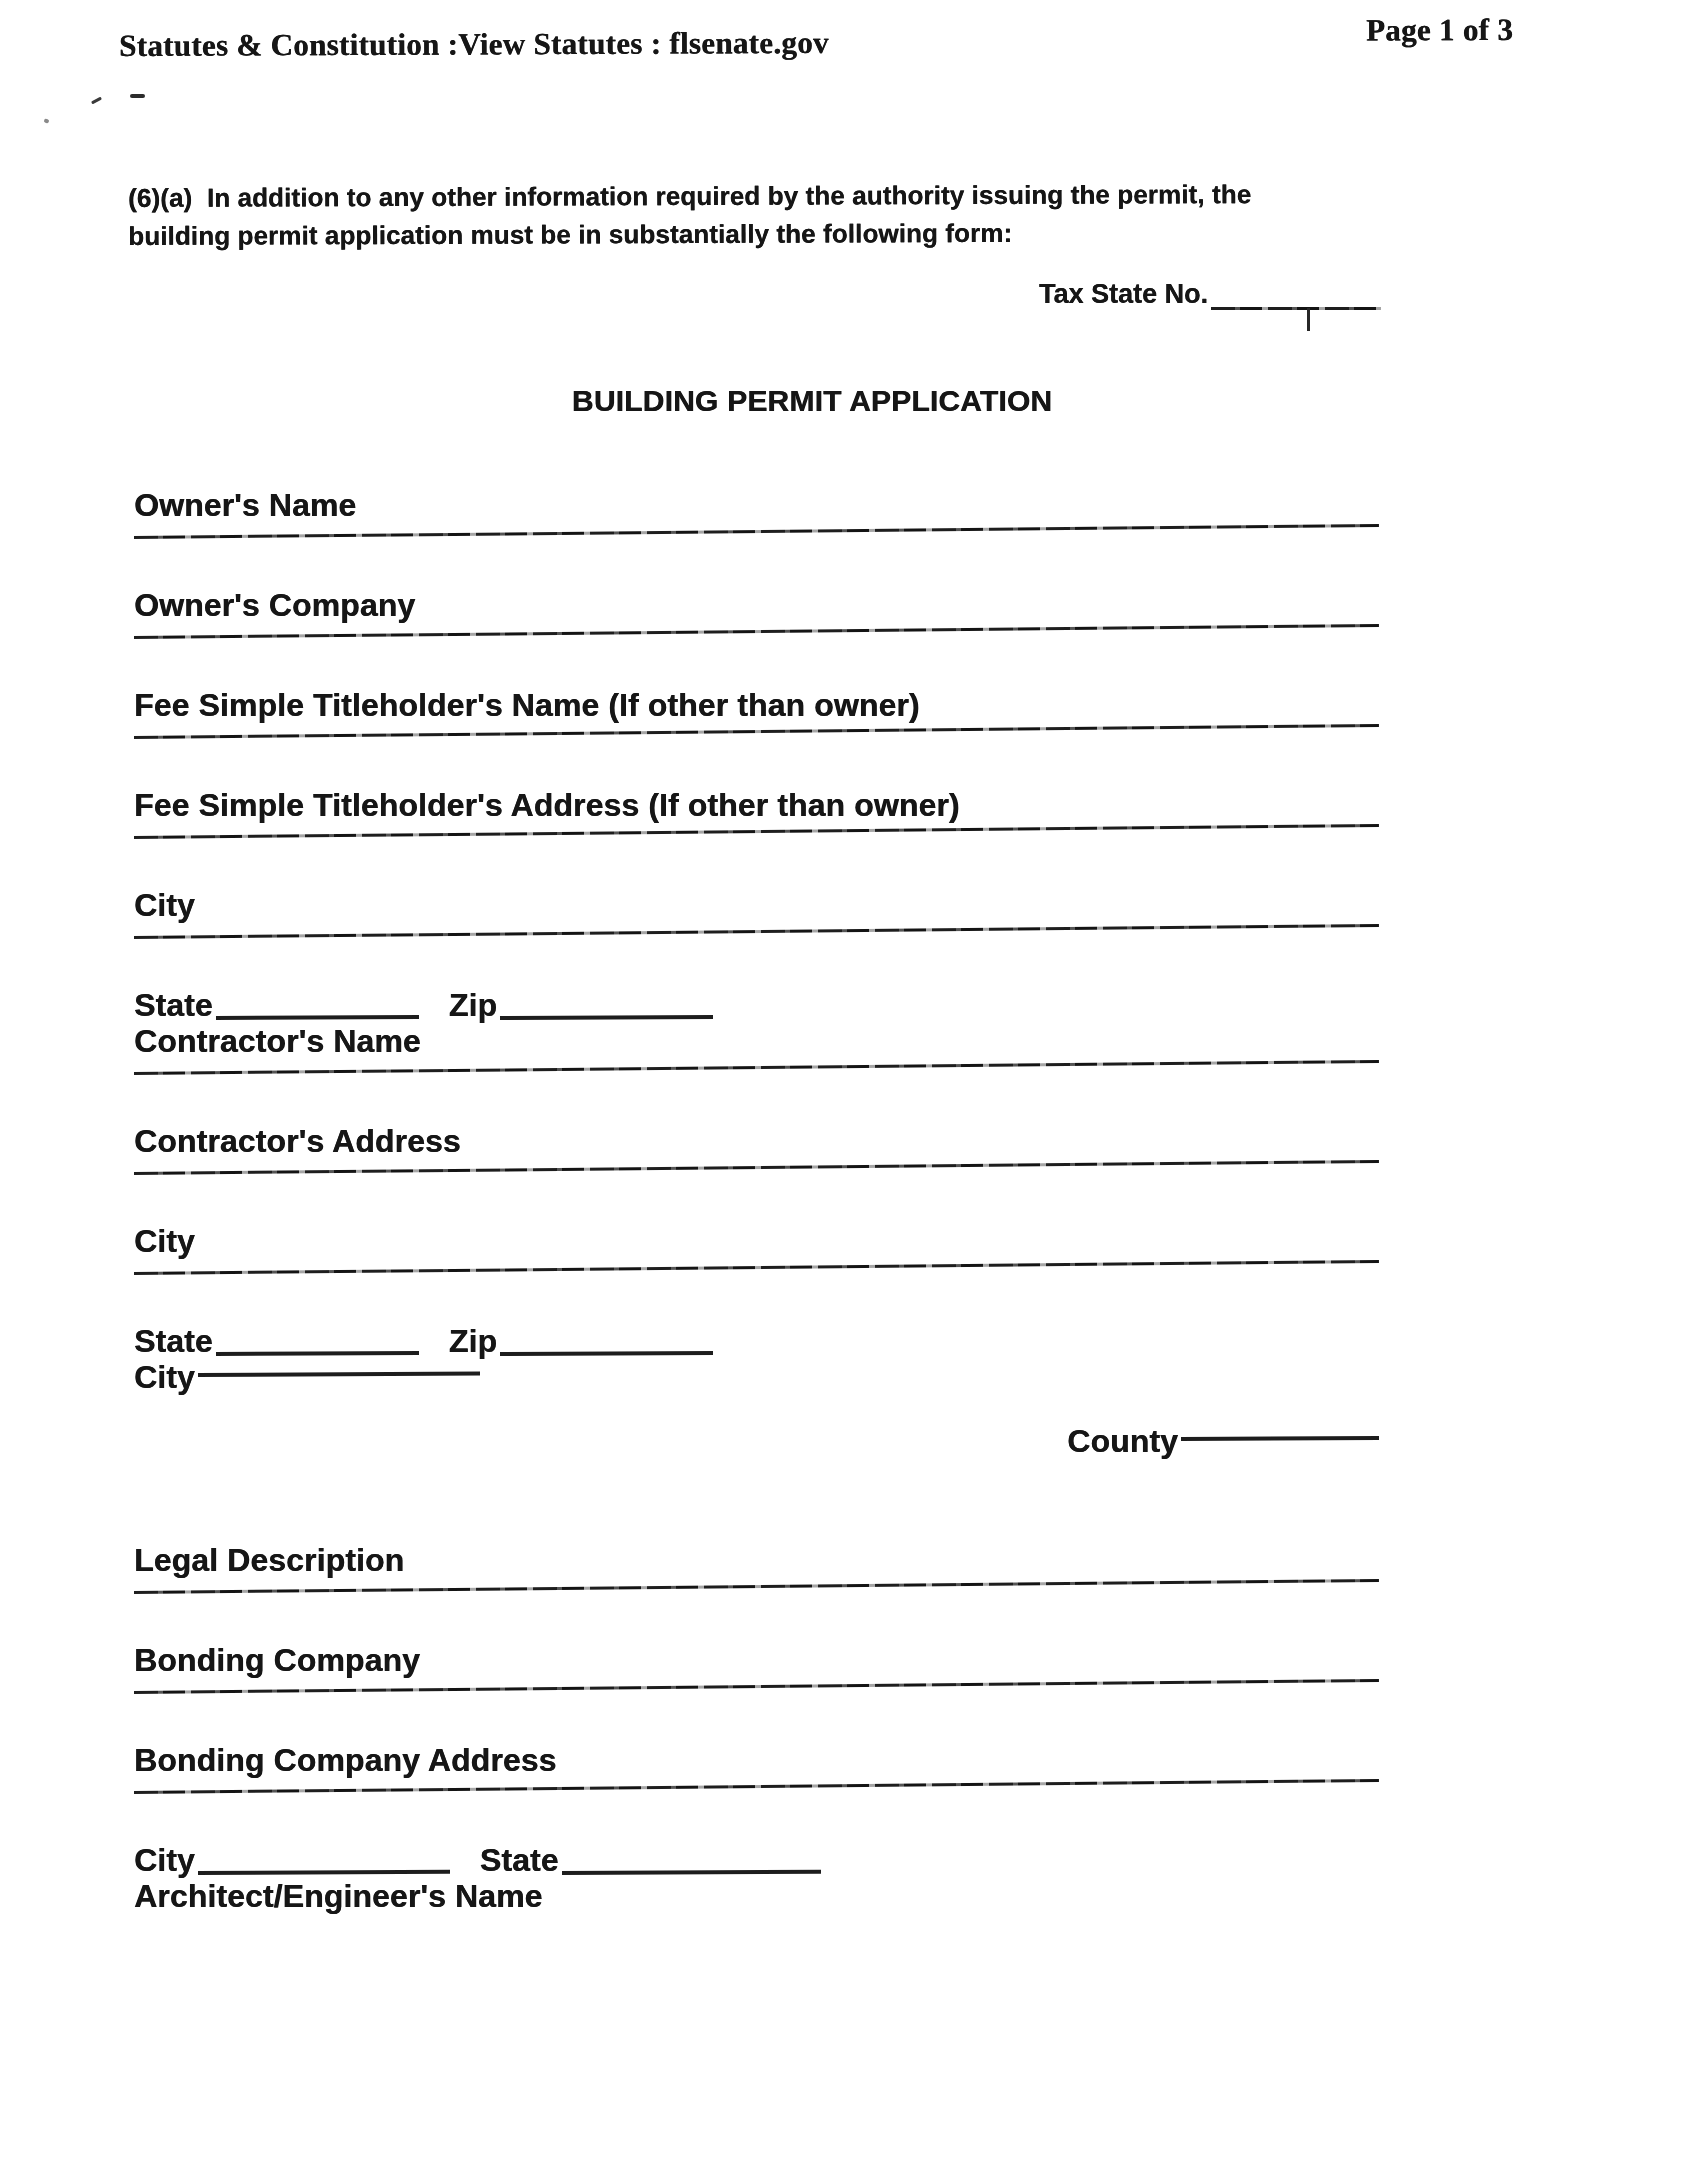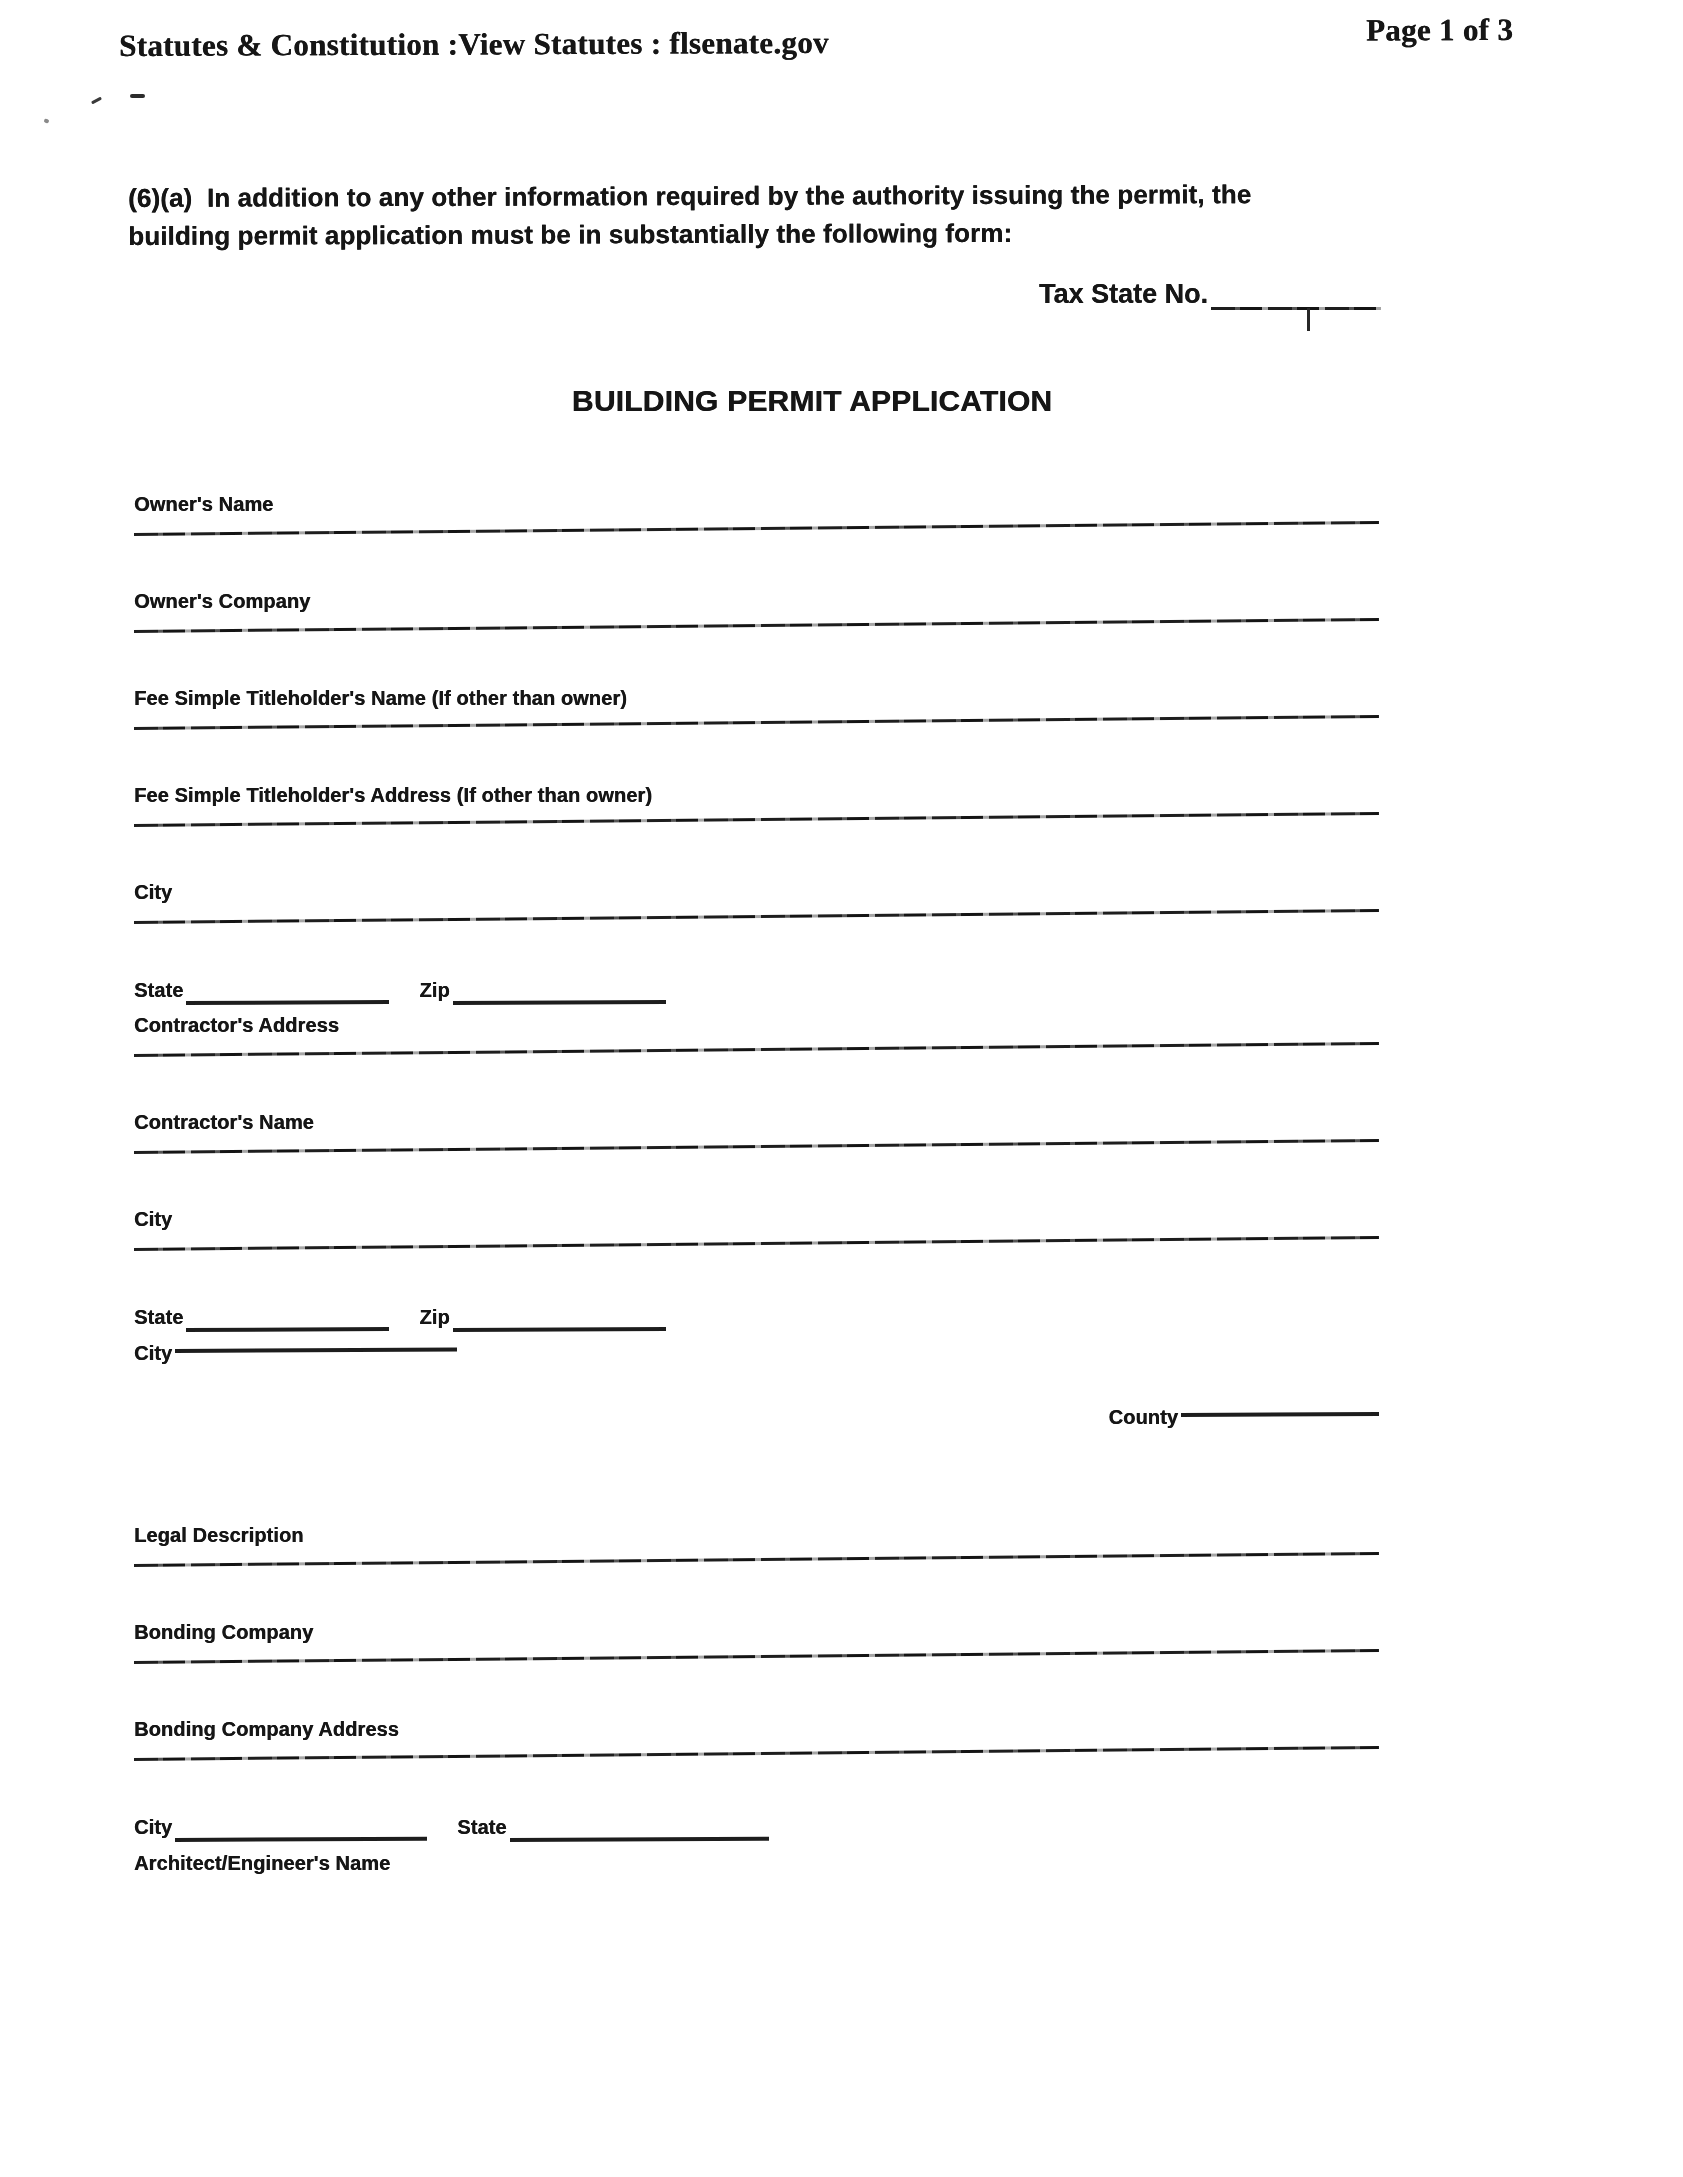--- a/index.html
+++ b/index.html
@@ -52,21 +52,21 @@
   
   .title{
     position:absolute;top:384px;left:0;width:1624px;
     margin:0;text-align:center;
     font-size:30px;font-weight:700;letter-spacing:0.2px;
     text-shadow:0.5px 0 0 currentColor;
   }
 
   
   .rows{position:absolute;top:487px;left:134px;width:1245px;}
-  .row{position:relative;font-size:20px;font-weight:700;letter-spacing:0.1px;
+  .row{position:relative;font-size:32px;font-weight:700;letter-spacing:0.1px;
        text-shadow:0.4px 0 0 currentColor;}
   .row .lbl{line-height:34px;white-space:nowrap;}
 
   .line{
     display:block;height:3px;
     background:repeating-linear-gradient(90deg,
       #1e1e1e 0px,#1e1e1e 24px,
       #555 24px,#555 29px,
       #141414 29px,#141414 51px,
       rgba(30,30,30,.4) 51px,rgba(30,30,30,.4) 57px);
@@ -122,22 +122,22 @@
       <div class="row pair">
         <span class="seg">
           <span class="lbl">State</span>
           <span class="inline-line" style="width: 203px;"></span>
         </span>
         <span class="seg">
           <span class="lbl">Zip</span>
           <span class="inline-line" style="width: 213px;"></span>
         </span>
       </div>
+      <div class="row full"><span class="lbl">Contractor's Name</span><span class="line"></span></div>
       <div class="row full"><span class="lbl">Contractor's Address</span><span class="line"></span></div>
-      <div class="row full"><span class="lbl">Contractor's Name</span><span class="line"></span></div>
       <div class="row full"><span class="lbl">City</span><span class="line"></span></div>
       <div class="row pair">
         <span class="seg">
           <span class="lbl">State</span>
           <span class="inline-line" style="width: 203px;"></span>
         </span>
         <span class="seg">
           <span class="lbl">Zip</span>
           <span class="inline-line" style="width: 213px;"></span>
         </span>

